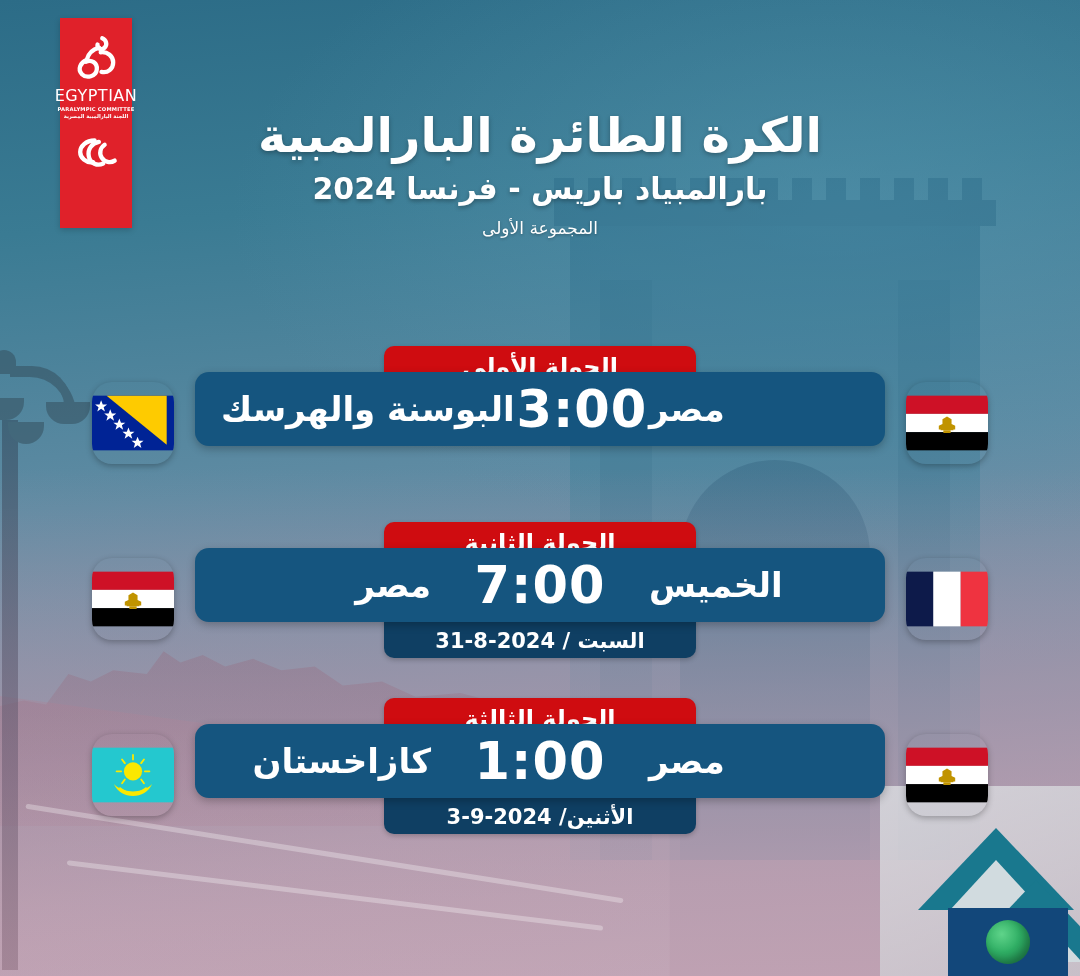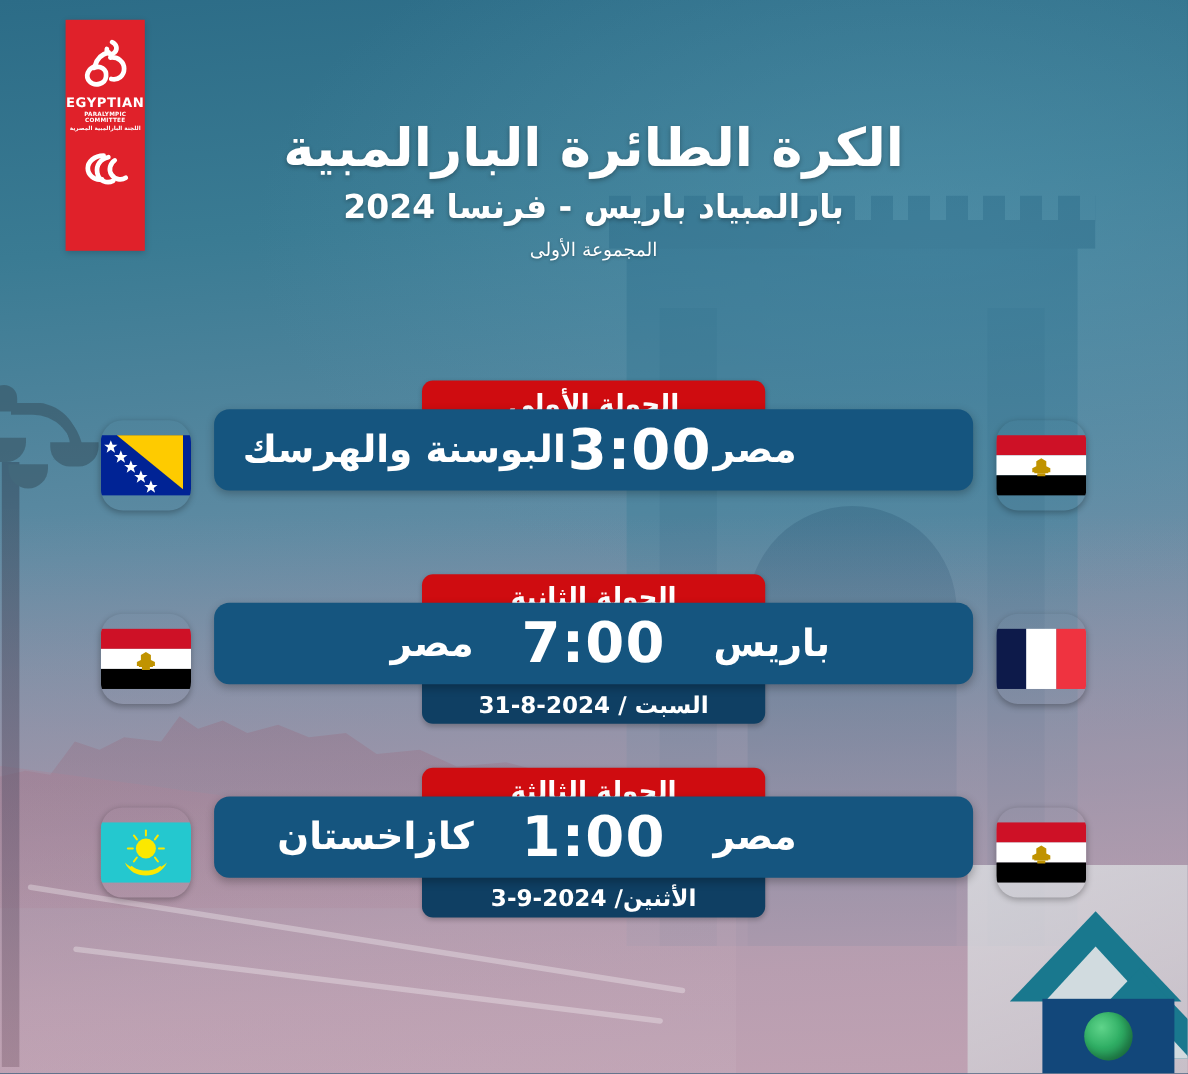--- a/index.html
+++ b/index.html
@@ -177,21 +177,21 @@
     position: absolute; left: 60px; top: 18px;
     width: 72px; height: 210px;
     background: #e0212a;
     display: flex; flex-direction: column; align-items: center;
     padding-top: 14px;
     box-shadow: 0 2px 6px rgba(0,0,0,0.18);
   }
   .logo-mark { width: 50px; height: 50px; }
   .logo-text { text-align: center; margin-top: 4px; color: #fff; }
   .logo-text .l1 {
-    font-size: 12px; font-weight: 700; letter-spacing: 0.5px;
+    font-size: 16px; font-weight: 400; letter-spacing: 0.5px;
     font-family: "DejaVu Sans", "Liberation Sans", sans-serif;
     text-align: center;
   }
   .logo-text .l2 { font-size: 5.2px; font-weight: 700; letter-spacing: 0.2px; margin-top: 1px; }
   .logo-text .l3 { font-size: 5.2px; font-weight: 700; margin-top: 1px; direction: rtl; }
   .logo-agitos { width: 46px; height: 34px; margin-top: 16px; }
 
   
   .titles {
     position: absolute; left: 0; right: 0; top: 108px;
@@ -384,21 +384,21 @@
             <polygon points="50,45 51.8,49.6 56.6,49.6 52.8,52.6 54.2,57.4 50,54.4 45.8,57.4 47.2,52.6 43.4,49.6 48.2,49.6"></polygon>
           </g>
         </svg>
       </div>
     </div>
 
     <div class="match">
       <div class="round-badge">الجولة الثانية</div>
       <div class="date-strip">السبت / 2024-8-31</div>
       <div class="score-bar">
-        <span class="team-name home">باريس</span>
+        <span class="team-name home">الخميس</span>
         <span class="match-time">7:00</span>
         <span class="team-name away">مصر</span>
       </div>
       <div class="flag right">
         <svg viewBox="0 0 90 60">
           <rect width="30" height="60" fill="#0d1a4a"></rect>
           <rect x="30" width="30" height="60" fill="#ffffff"></rect>
           <rect x="60" width="30" height="60" fill="#ef3340"></rect>
         </svg>
       </div>

